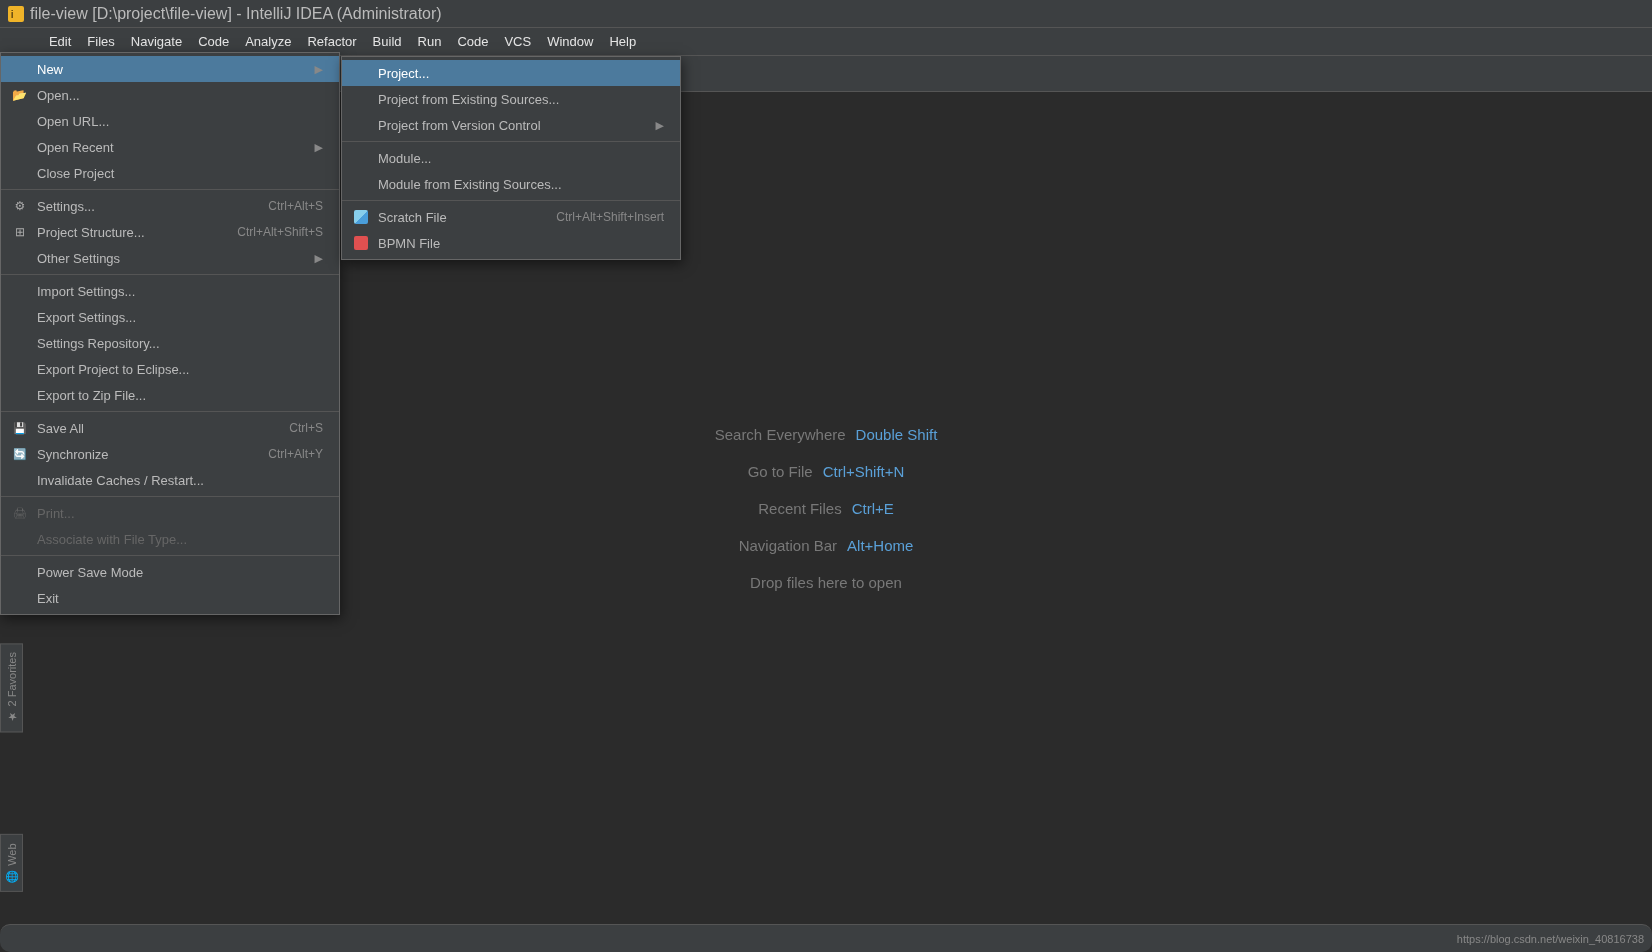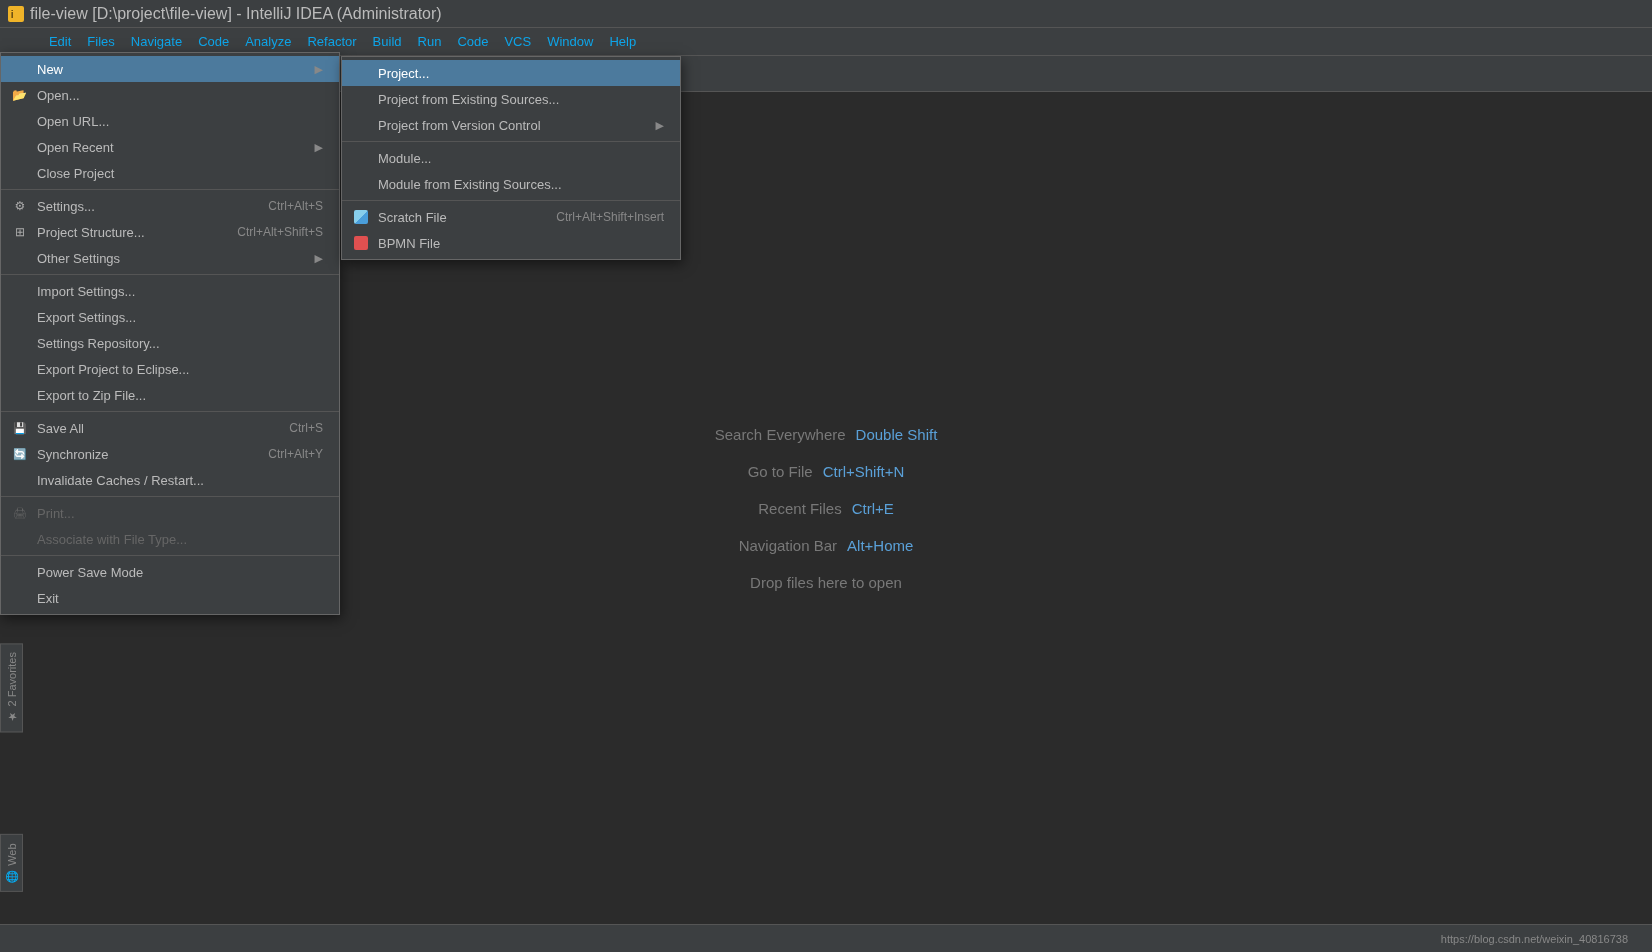--- a/index.html
+++ b/index.html
@@ -45,21 +45,21 @@
       display: flex;
       align-items: center;
       padding: 0 4px;
       position: relative;
       z-index: 100;
       border-bottom: 1px solid #555;
     }
     .menu-item {
       padding: 4px 8px;
       cursor: pointer;
-      color: #0ea5e9;
+      color: #e5e5e5;
       font-size: 13px;
       border-radius: 3px;
     }
     .menu-item:hover, .menu-item.active {
       background: #4c5052;
     }
     .menu-item.active {
       background: #7f1d1d;
       color: #ffffff;
       margin-top: 48px;
@@ -126,23 +126,24 @@
     #status-bar {
       background: #3c3f41;
       height: 28px;
       position: absolute;
       bottom: 0;
       left: 0;
       right: 0;
       display: flex;
       align-items: center;
       justify-content: flex-end;
-      padding: 0 24px;
+      padding: 0 8px;
       border-top: 1px solid #555;
       z-index: 1;
+      border-radius: 10px;
     }
     .status-text {
       color: #888;
       font-size: 11px;
     }
 
     
 
     
     #file-dropdown {

